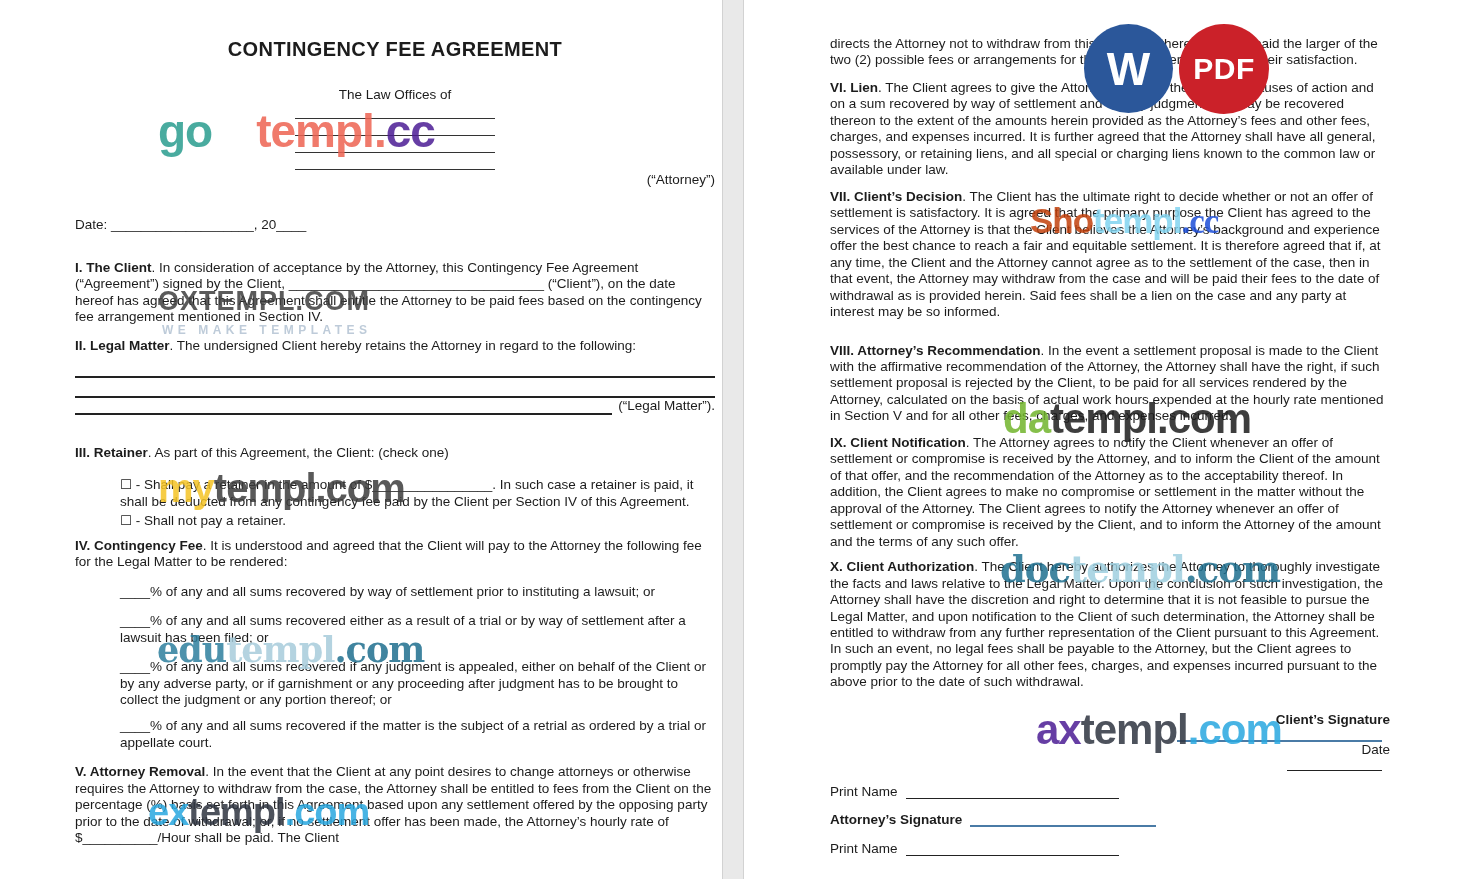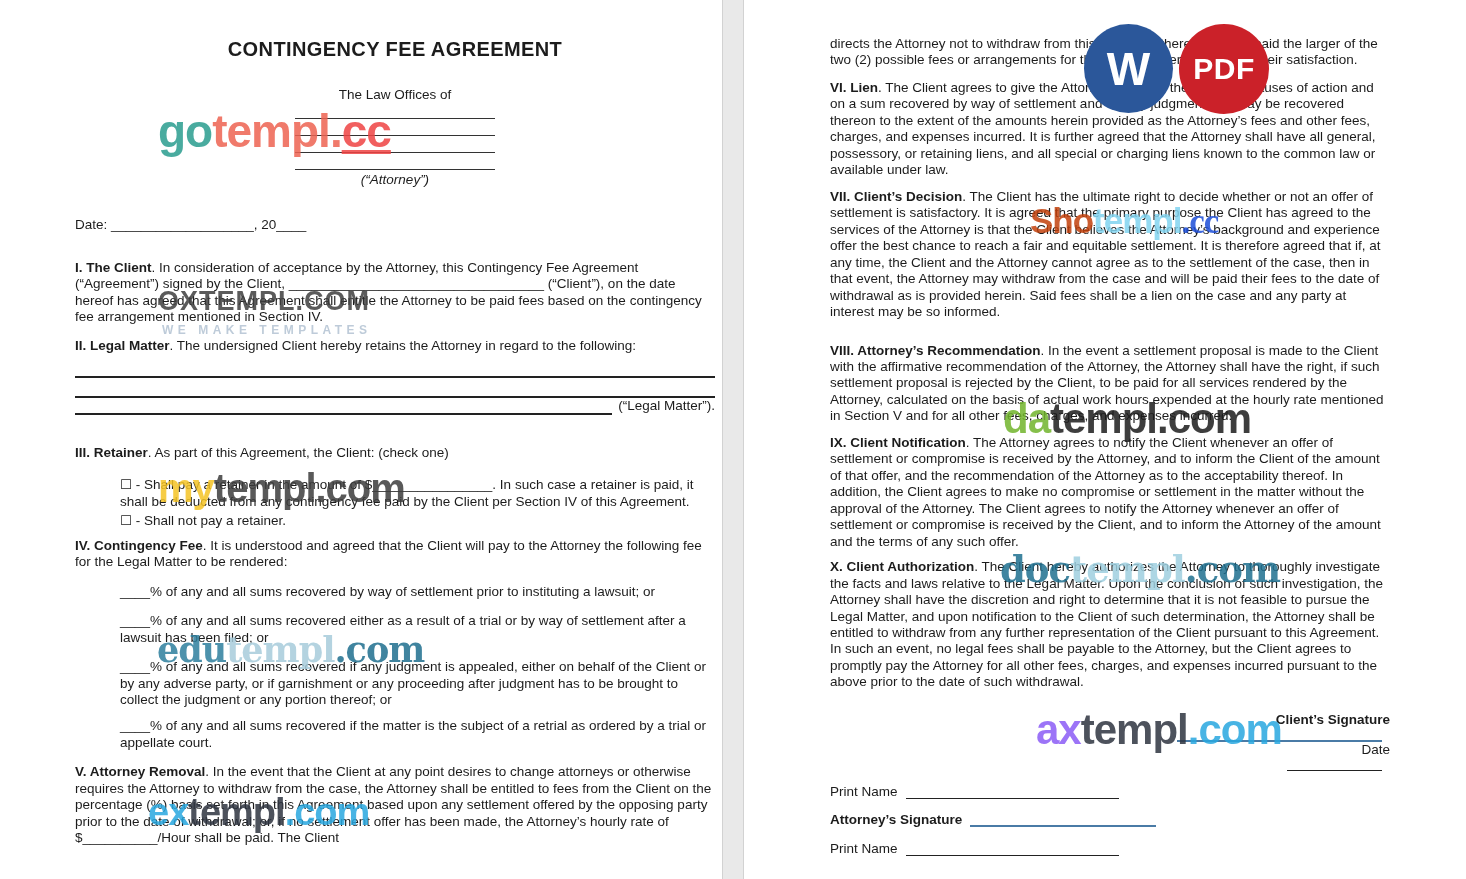--- a/index.html
+++ b/index.html
@@ -10,21 +10,21 @@
   .page{position:absolute;top:0;height:879px;background:#fff;box-sizing:border-box;overflow:hidden;}
   .page.left{left:0;width:800px;padding:30px 85px 0 75px;}
   .page.right{left:744px;width:722px;padding:30px 76px 0 86px;}
   .divider{position:absolute;left:722px;top:0;width:22px;height:879px;background:#e9e9e9;
            border-left:1px solid #d2d2d2;border-right:1px solid #d2d2d2;box-sizing:border-box;}
 
   h1.doc-title{font-size:20px;font-weight:700;text-align:center;margin:8px 0 0 0;letter-spacing:.4px;}
   .law-offices{margin-top:26px;text-align:center;font-size:13.5px;}
   .rule-lines{width:200px;margin:0 auto;}
   .rline{height:16px;border-bottom:1px solid #333;}
-  .attorney-caption{text-align:center;font-size:13.5px;margin-top:2px;font-style:italic;}
+  .attorney-caption{text-align:right;font-size:13.5px;margin-top:2px;}
   .date-line{margin:30px 0 0 0;font-size:13.5px;}
 
   p.para{font-size:13.5px;line-height:1.22;margin:0;}
   p.para b{font-weight:700;}
   .mt-sec1{margin-top:28px !important;}
   .mt-sec2{margin-top:12px !important;}
   .lm-lines{margin-top:4px;}
   .lm-line{height:18px;border-bottom:2px solid #222;}
   .lm-row{display:flex;align-items:flex-end;font-size:13.5px;line-height:1.22;text-align:right;}
   .lm-fill{flex:1;border-bottom:2px solid #222;height:14px;margin-right:6px;}
@@ -143,29 +143,29 @@
     <div class="sig-row mt-sig3">
       <b>Attorney’s Signature</b>
       <span class="sig-line w-186"></span>
     </div>
     <div class="sig-row mt-sig4">
       <span>Print Name</span>
       <span class="plain-line w-213"></span>
     </div>
   </section>
 
-  <div class="wm wm-gotempl"><span style="color: rgb(42, 157, 143);">go</span><span style="color: rgb(238, 99, 82);">templ.</span><span style="color: #ef4444; text-decoration: underline;">cc</span></div>
+  <div class="wm wm-gotempl"><span style="color: rgb(42, 157, 143);">go</span><span style="color: rgb(238, 99, 82); margin-left: 44px;">templ.</span><span style="color: #4c1d95;">cc</span></div>
   <div class="wm wm-oxtempl">
     <div class="main" style="color: rgb(63, 63, 63);">OXTEMPL.COM</div>
     <div class="tagline" style="color: rgb(179, 195, 211);">WE MAKE TEMPLATES</div>
   </div>
   <div class="wm wm-mytempl"><span style="color: rgb(245, 196, 37);">my</span><span style="color: rgb(61, 61, 61);">templ.com</span></div>
   <div class="wm serif wm-edutempl"><span style="color: rgb(46, 127, 158);">edu</span><span style="color: rgb(167, 204, 219);">templ</span><span style="color: rgb(31, 111, 143);">.com</span></div>
   <div class="wm wm-extempl"><span style="color: rgb(41, 168, 224);">ex</span><span style="color: rgb(46, 52, 64);">templ</span><span style="color: rgb(41, 168, 224);">.com</span></div>
   <div class="wm wm-shotempl"><span style="color: #c2410c;">Sho</span><span style="color: rgb(130, 212, 240);">templ</span><span style="color: #1d4ed8; font-family: Liberation Serif, serif;">.cc</span></div>
   <div class="wm wm-datempl"><span style="color: rgb(113, 181, 44);">da</span><span style="color: rgb(29, 29, 29);">templ.com</span></div>
   <div class="wm serif wm-doctempl"><span style="color: rgb(31, 112, 144);">doc</span><span style="color: rgb(159, 208, 224);">templ</span><span style="color: rgb(31, 112, 144);">.com</span></div>
-  <div class="wm wm-axtempl"><span style="color: #8b5cf6;">ax</span><span style="color: rgb(46, 52, 64);">templ</span><span style="color: rgb(41, 168, 224);">.com</span></div>
+  <div class="wm wm-axtempl"><span style="color: #4c1d95;">ax</span><span style="color: rgb(46, 52, 64);">templ</span><span style="color: rgb(41, 168, 224);">.com</span></div>
 
   <div class="badge badge-word" style="background-color: rgb(43, 87, 154);">W</div>
   <div class="badge badge-pdf" style="background-color: rgb(203, 33, 41);">PDF</div>
 
 </div>
 
 </body></html>

